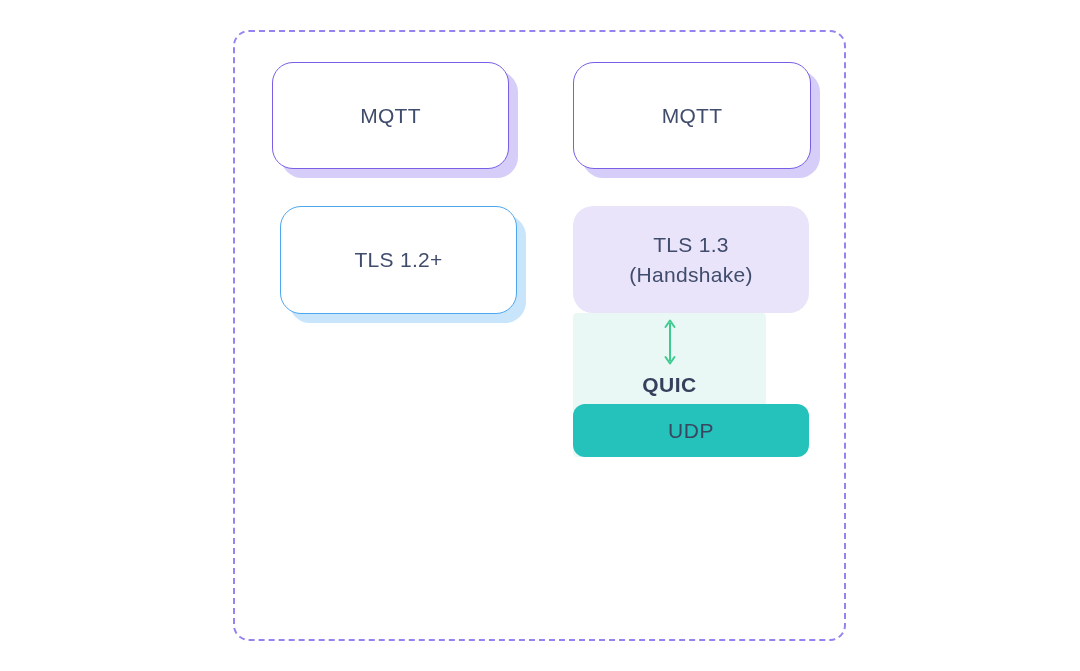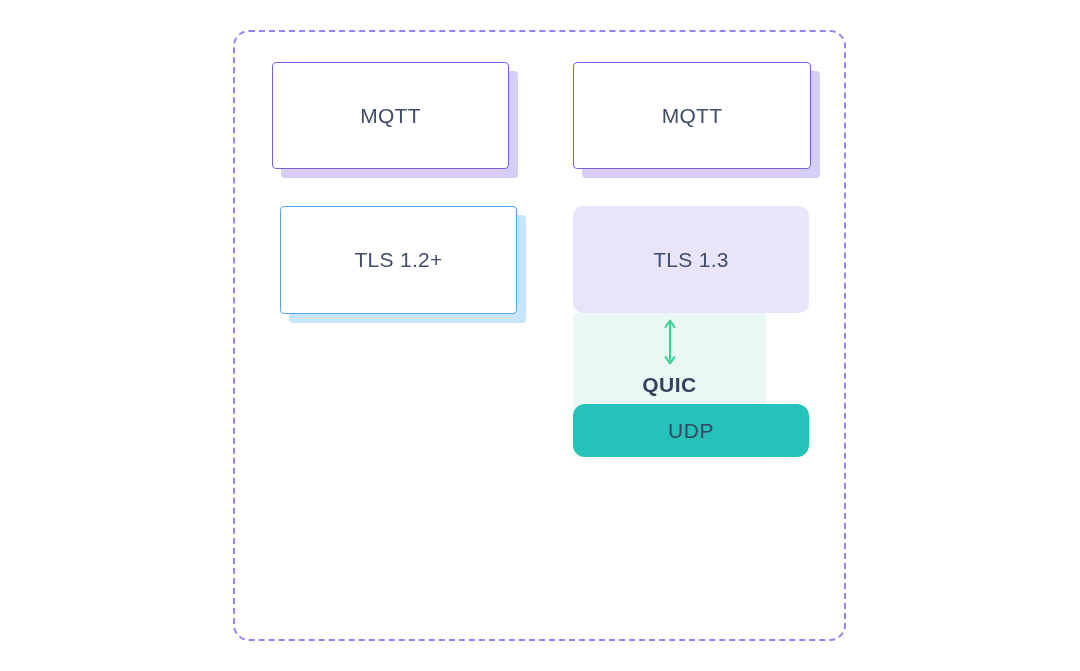--- a/index.html
+++ b/index.html
@@ -20,21 +20,21 @@
     left: 233px;
     top: 30px;
     width: 609px;
     height: 607px;
     border: 2px dashed #9384ef;
     border-radius: 16px;
   }
   .pbox, .bbox {
     position: absolute;
     background: #ffffff;
-    border-radius: 4px;
+    border-radius: 21px;
     display: flex;
     align-items: center;
     justify-content: center;
     font-size: 21px;
     color: #404c6b;
     letter-spacing: 0.3px;
   }
   .pbox {
     border: 1.5px solid #7a5ee6;
     box-shadow: 9px 9px 0 #d6cef8;
@@ -45,21 +45,21 @@
   }
   .mqtt-left  { left: 272px; top: 62px;  width: 235px; height: 105px; }
   .mqtt-right { left: 573px; top: 62px;  width: 236px; height: 105px; }
   .tls12      { left: 272px; top: 206px; width: 235px; height: 106px; margin-left: 8px; }
   .tcp        { left: 272px; top: 351px; width: 235px; height: 105px; }
   .ip         { left: 272px; top: 497px; width: 537px; height: 107px; }
   .tls13 {
     position: absolute;
     left: 573px; top: 206px; width: 236px; height: 107px;
     background: #e9e4fa;
-    border-radius: 10px;
+    border-radius: 20px;
     display: flex;
     flex-direction: column;
     align-items: center;
     justify-content: center;
     font-size: 21px;
     line-height: 30px;
     color: #404c6b;
     letter-spacing: 0.3px;
   }
   .quic-region {
@@ -112,20 +112,21 @@
   </div>
   <div class="bbox tls12">
     <span>TLS 1.2+</span>
   </div>
 
   <div class="pbox mqtt-right">
     <span>MQTT</span>
   </div>
   <div class="tls13">
     <span>TLS 1.3</span>
+    <span>(Handshake)</span>
   </div>
 
   <div class="quic-region">
     <div class="arrow-wrap">
       <svg width="14" height="46" viewBox="0 0 14 46" fill="none" xmlns="http://www.w3.org/2000/svg">
         <line x1="7" y1="4" x2="7" y2="42" stroke="#3ecb90" stroke-width="2"></line>
         <polyline points="2.5,8 7,1.5 11.5,8" fill="none" stroke="#3ecb90" stroke-width="2" stroke-linecap="round" stroke-linejoin="round"></polyline>
         <polyline points="2.5,38 7,44.5 11.5,38" fill="none" stroke="#3ecb90" stroke-width="2" stroke-linecap="round" stroke-linejoin="round"></polyline>
       </svg>
     </div>

